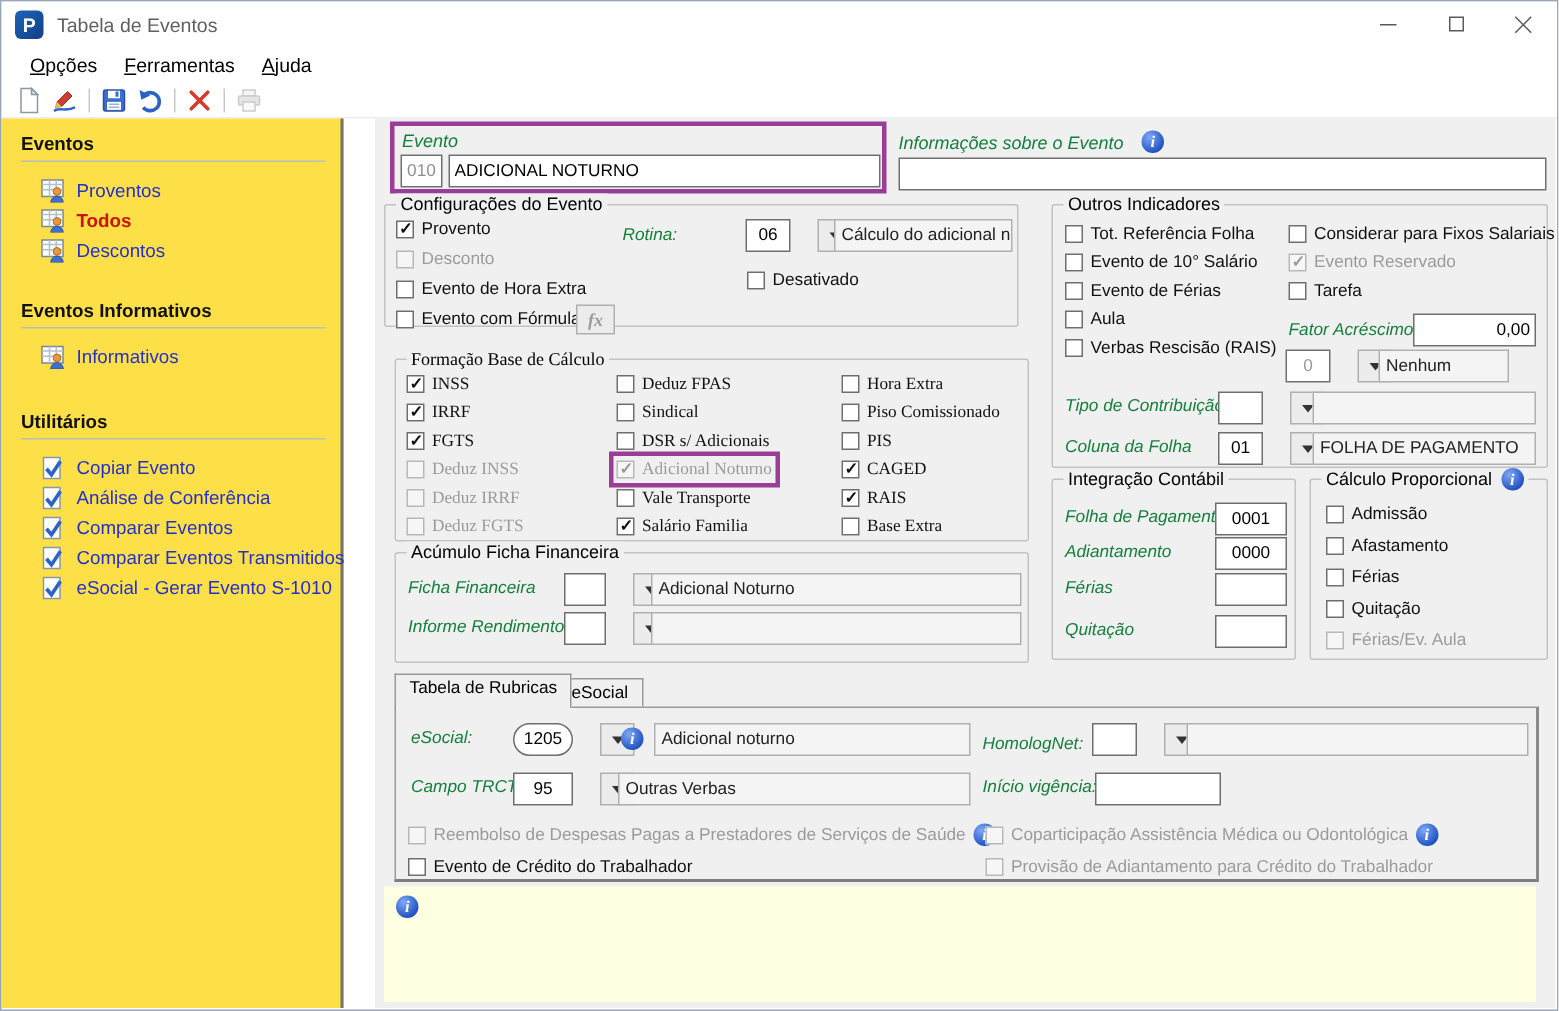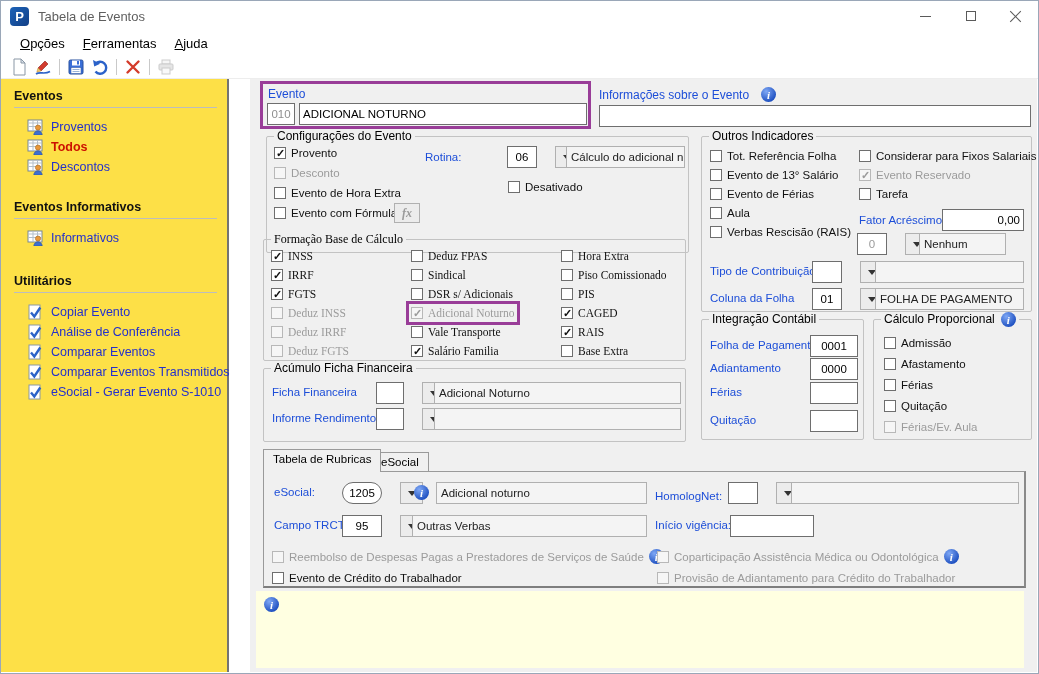--- a/index.html
+++ b/index.html
@@ -34,21 +34,21 @@
   .sidebar{position:absolute;left:0;top:78px;width:228px;bottom:1px;background:#fde047;border-right:2px solid #737373;}
   .sb-sec{position:absolute;left:0;right:4px;}
   .sb-title{padding-left:13px;font-size:12.5px;font-weight:bold;color:#111;}
   .sb-line{height:1px;background:#bdbdbd;margin:4px 6px 9px 13px;}
   .sb-item{display:flex;align-items:center;gap:8px;padding-left:26px;height:20px;font-size:12.5px;color:var(--link);white-space:nowrap;}
   .sb-item.active .sb-lbl{color:var(--red);font-weight:bold;}
   .icon16{width:16px;height:16px;flex:none;}
 
   
   .main{position:absolute;left:249px;top:78px;right:1px;bottom:1px;background:var(--bg);}
-  .lbl{position:absolute;font-size:11.5px;white-space:nowrap;color:#1d4ed8;}
+  .lbl{position:absolute;font-size:11.5px;white-space:nowrap;color:#15803d;font-style:italic;}
   .grp{position:absolute;border:1px solid var(--grp);border-radius:2px;}
   .lg{position:absolute;top:-8px;left:7px;background:var(--bg);padding:0 3px;font-size:12px;line-height:15px;white-space:nowrap;display:flex;align-items:center;gap:6px;}
   .fld{position:absolute;height:22px;font-size:11.5px;line-height:20px;padding:0 4px;white-space:nowrap;overflow:hidden;}
   .fld.ro{background:#f4f4f4;border:1px solid var(--blite);color:#222;}
   .inp{position:absolute;height:22px;border:1px solid var(--bdark);background:#fff;font:11.5px "Liberation Sans",sans-serif;padding:0 3px;}
   .combo{position:absolute;display:flex;gap:18px;height:22px;}
   .cval{border:1px solid var(--bdark);background:#fff;text-align:center;font-size:11.5px;line-height:20px;height:22px;}
   .cbtn{width:23px;height:22px;border:1px solid var(--blite);background:#ececec;display:flex;align-items:center;justify-content:center;}
   .tri{width:0;height:0;border-left:4px solid transparent;border-right:4px solid transparent;border-top:5px solid #333;}
   .cb{display:flex;align-items:center;gap:5px;font-size:11.5px;line-height:14px;white-space:nowrap;color:#111;}
@@ -246,21 +246,21 @@
       <input class="inp" style="left: 4px; top: 19px; width: 28px; text-align: center; color: rgb(143, 143, 143);" value="010">
       <input class="inp" style="left: 36px; top: 19px; width: 288px;" value="ADICIONAL NOTURNO">
     </div>
 
     <div class="lbl" style="left:349px;top:8px;font-size:12px;display:flex;gap:12px;align-items:center;">
       <span>Informações sobre o Evento</span>
         <span class="ii"></span>
     </div>
     <input class="inp" style="left: 349px; top: 26px; width: 432px;" value="">
 
-    <div class="grp" style="left:16px;top:57px;width:423px;height:117px;">
+    <div class="grp" style="left:6px;top:57px;width:423px;height:82px;">
       <div class="lg">
           <span>Configurações do Evento</span>
         </div>
       <div class="stack" style="left:7px;top:9px;gap:6px;text-align:right;">
         <div class="cb checked">
             <span class="bx"></span>
             <span>Provento</span>
           </div>
         <div class="cb disabled">
             <span class="bx"></span>
@@ -400,21 +400,21 @@
       <div class="lg">
           <span>Outros Indicadores</span>
         </div>
       <div class="stack" style="left:8px;top:12px;">
         <div class="cb">
             <span class="bx"></span>
             <span>Tot. Referência Folha</span>
           </div>
         <div class="cb">
             <span class="bx"></span>
-            <span>Evento de 13° Salário</span>
+            <span>Evento de 10° Salário</span>
           </div>
         <div class="cb">
             <span class="bx"></span>
             <span>Evento de Férias</span>
           </div>
         <div class="cb">
             <span class="bx"></span>
             <span>Aula</span>
           </div>
         <div class="cb">

